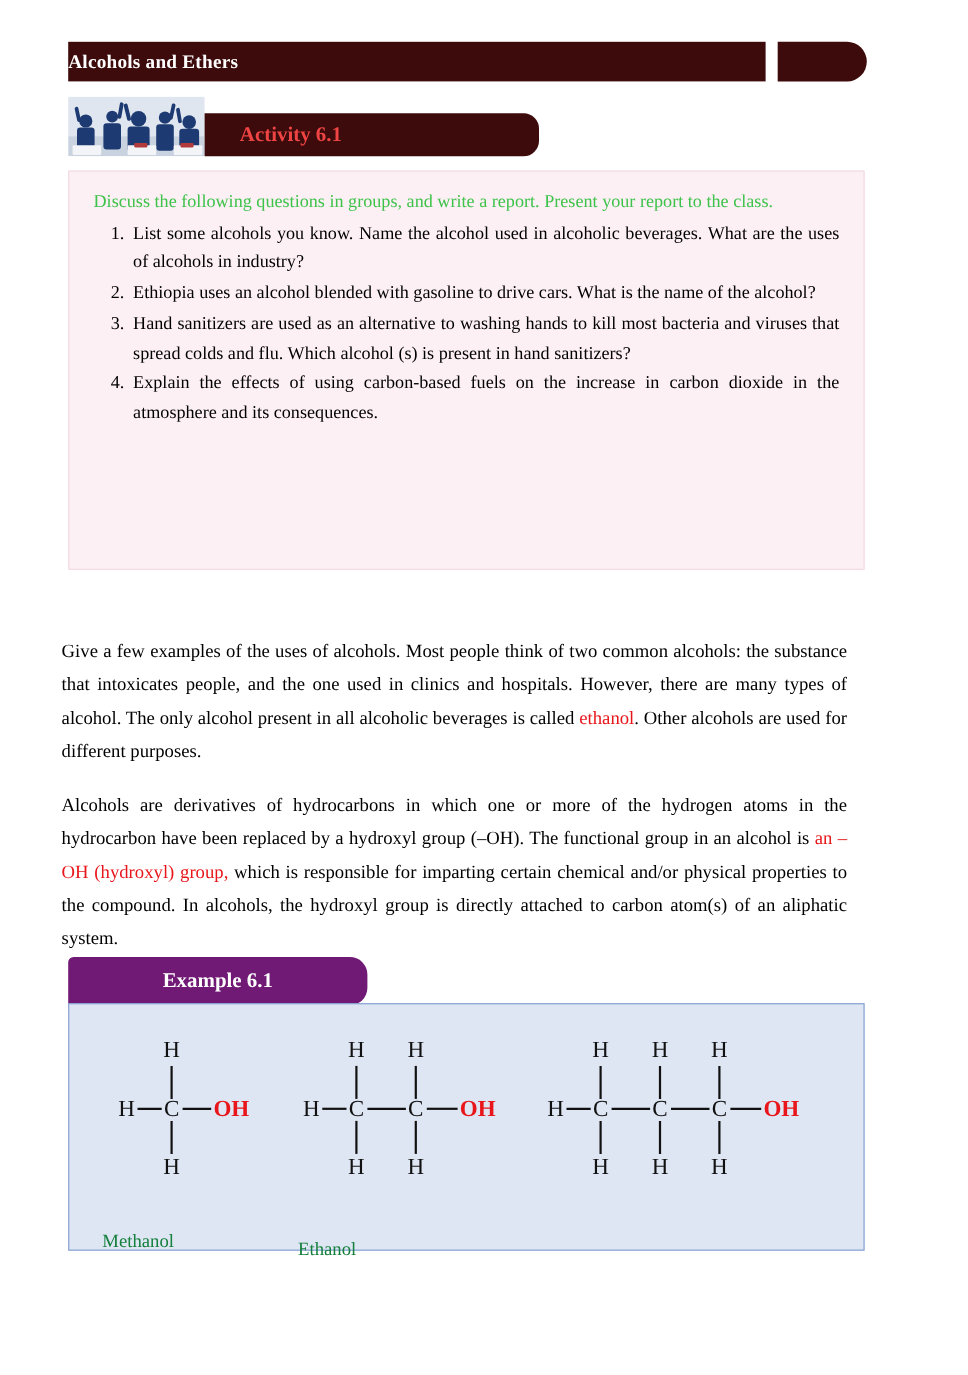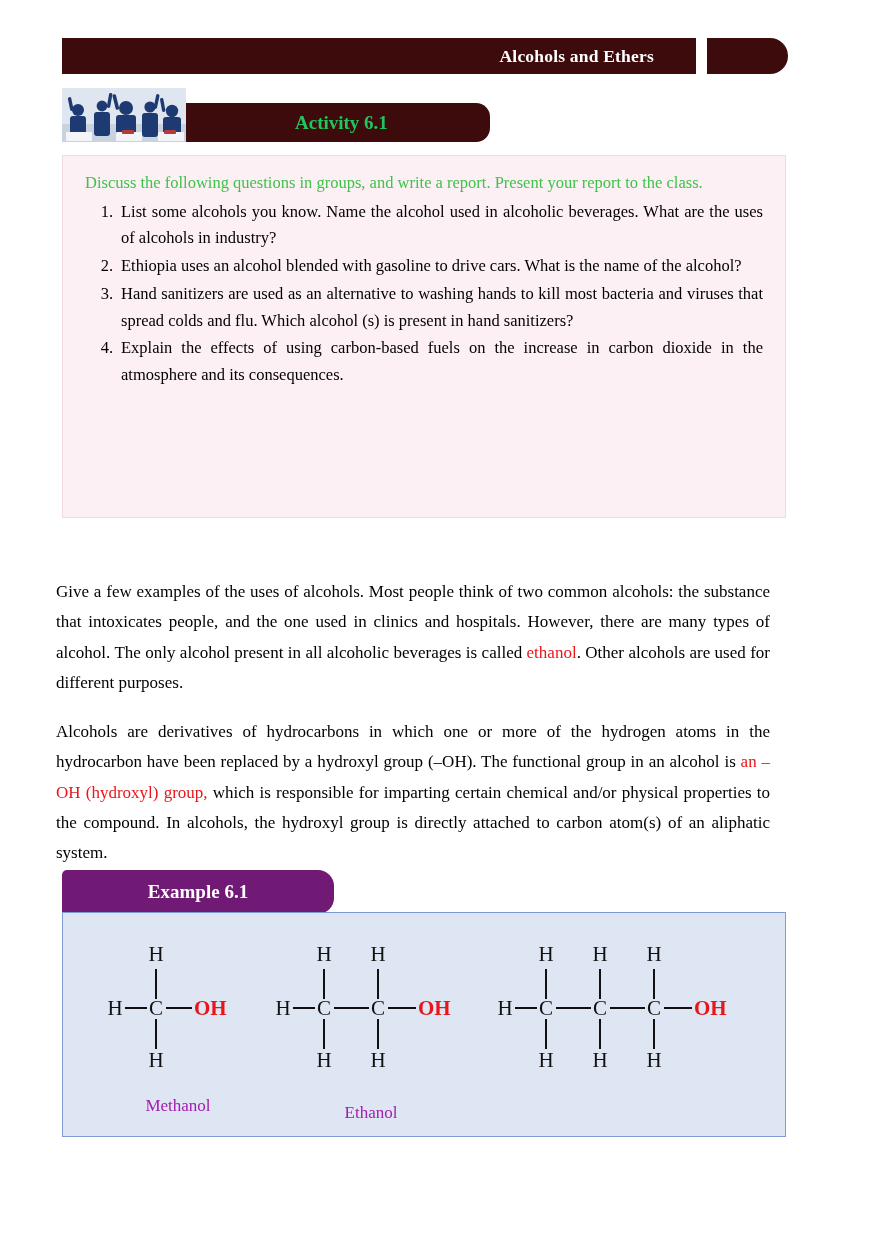--- a/index.html
+++ b/index.html
@@ -33,21 +33,21 @@
     height: 36px;
   }
   .header-bar {
     position: absolute;
     left: 0; top: 0;
     width: 634px;
     height: 36px;
     background: #3d0b0b;
     display: flex;
     align-items: center;
-    justify-content: flex-end;
+    justify-content: flex-start;
   }
   .header-title {
     color: #ffffff;
     font-weight: bold;
     font-size: 17.5px;
     letter-spacing: 0.2px;
     padding-right: 42px;
     white-space: nowrap;
   }
   .header-cap {
@@ -85,24 +85,24 @@
     top: 15px;
     width: 304px;
     height: 39px;
     background: #3d0b0b;
     border-top-right-radius: 14px;
     border-bottom-right-radius: 14px;
     display: flex;
     align-items: center;
   }
   .activity-tab-label {
-    color: #22c55e;
+    color: #ef4444;
     font-weight: bold;
     font-size: 19px;
-    padding-left: 109px;
+    padding-left: 32px;
     white-space: nowrap;
   }
 
   
   .activity-box {
     position: absolute;
     left: 62px;
     top: 155px;
     width: 724px;
     height: 363px;
@@ -202,24 +202,25 @@
     left: 0; top: 0;
     width: 100%;
     height: 100%;
   }
   .struct {
     position: absolute;
     top: 18px;
   }
   .struct-name {
     position: absolute;
-    color: #a21caf;
+    color: #15803d;
     font-size: 17px;
     white-space: nowrap;
-    text-align: center;
+    text-align: left;
+    margin-top: 23px;
   }
   .s-meth { left: 30px; }
   .s-eth  { left: 208px; }
   .s-pro  { left: 430px; }
   .n-meth { left: 30px;  top: 183px; width: 170px; }
   .n-eth  { left: 208px; top: 190px; width: 200px; }
   .n-pro  { left: 400px; top: 190px; width: 300px; }
 
   svg text.atom {
     font-family: "Liberation Serif", "DejaVu Serif", serif;

